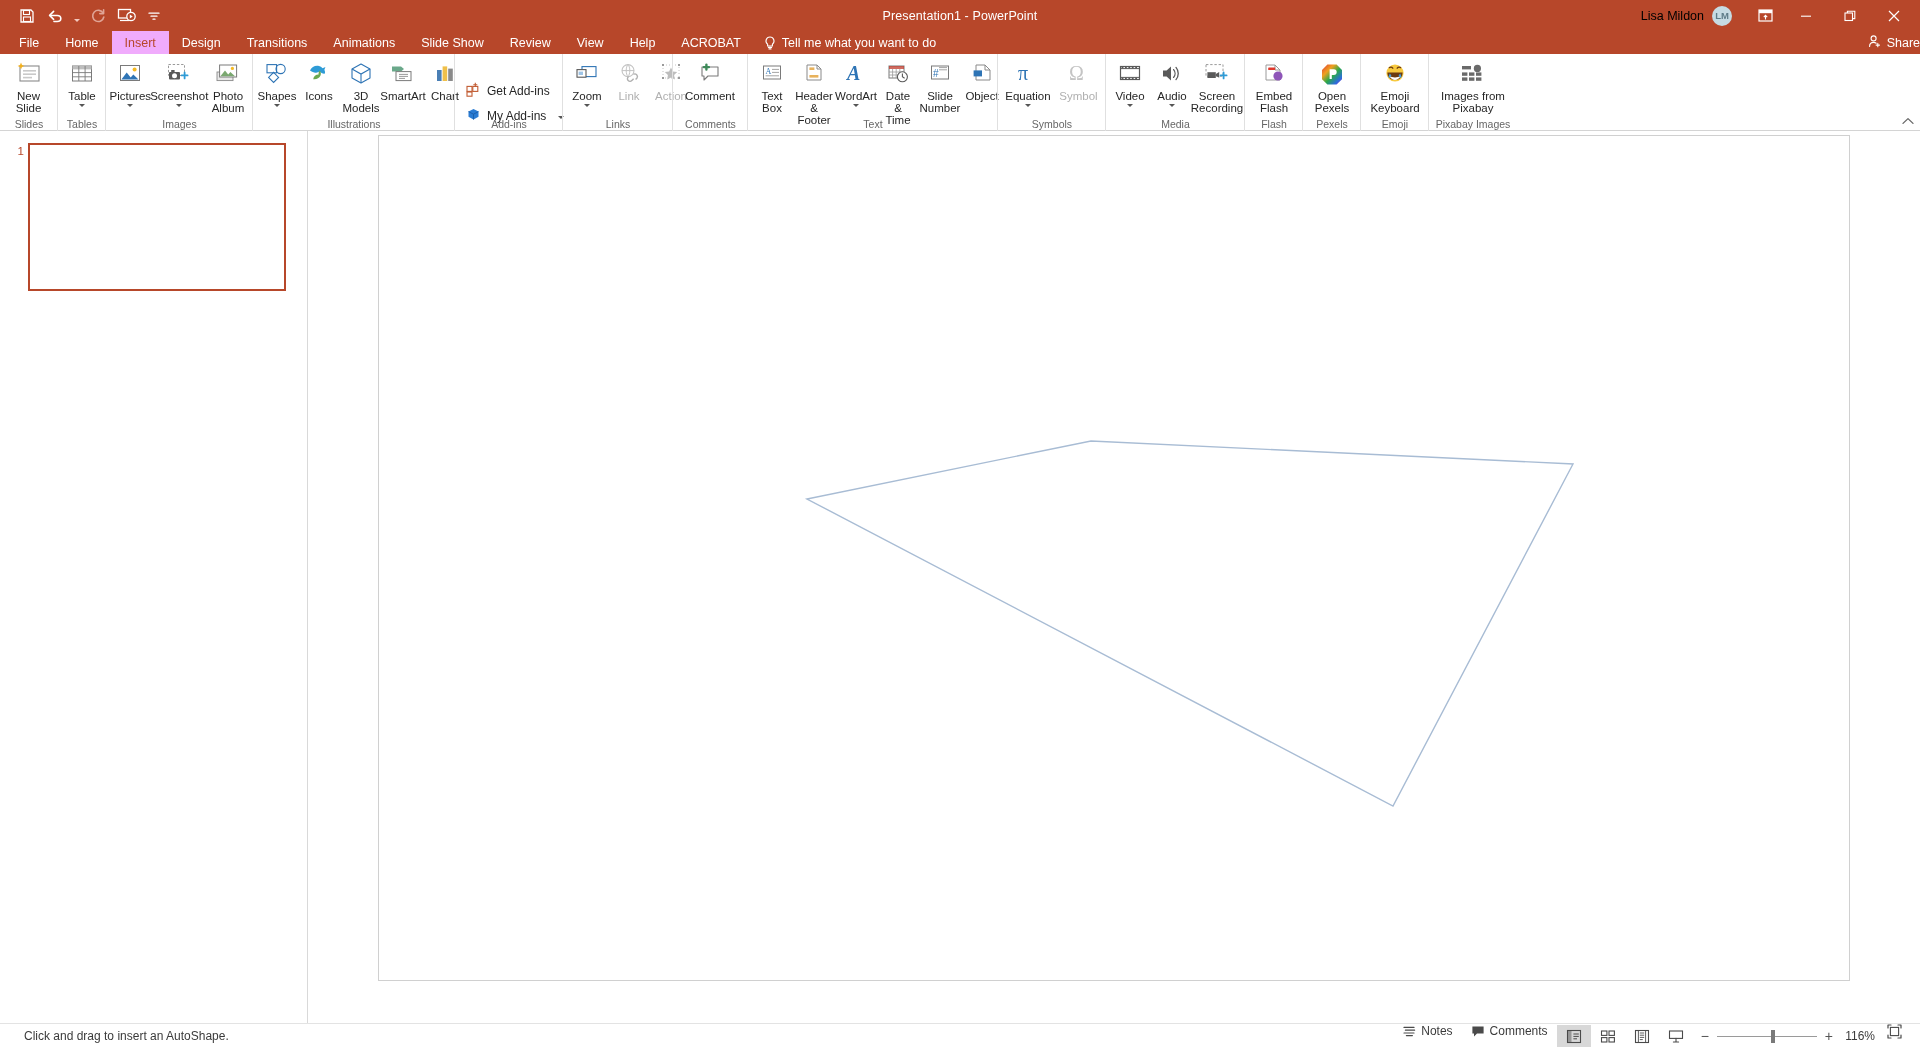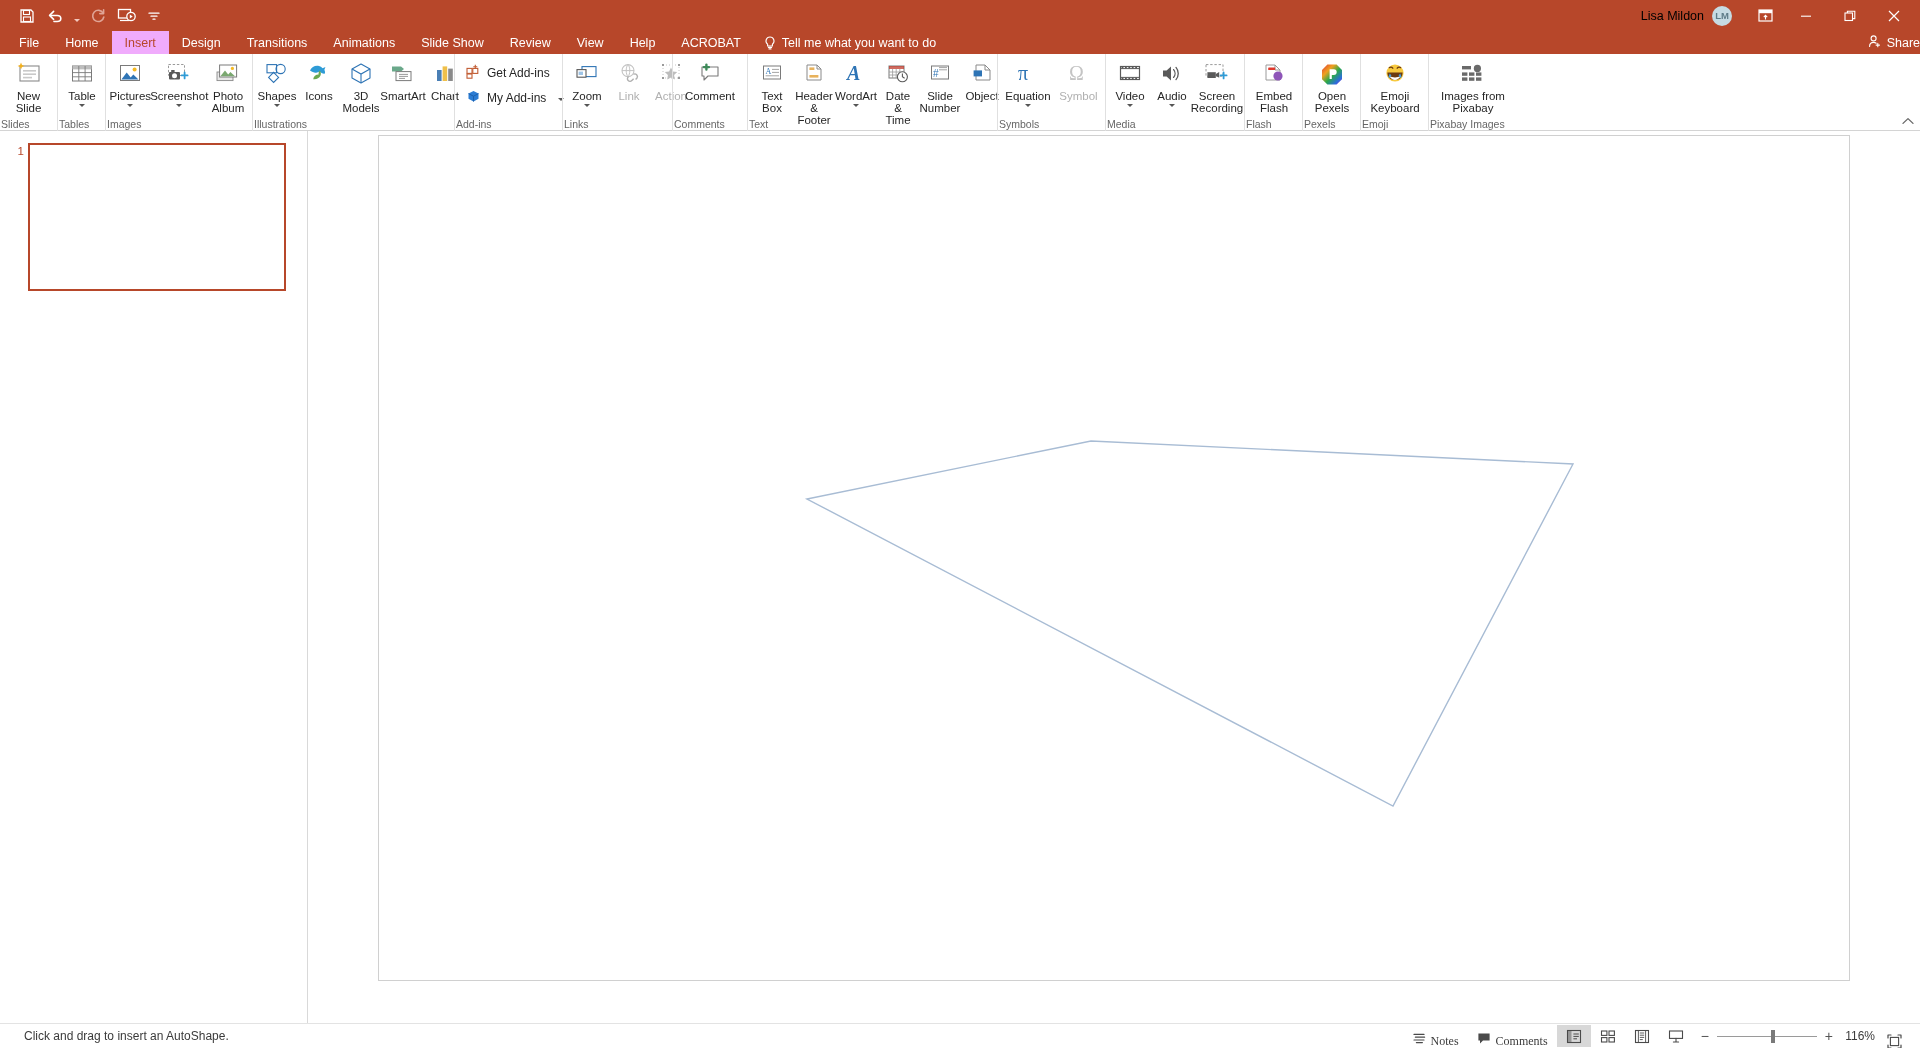--- a/index.html
+++ b/index.html
@@ -73,42 +73,42 @@
     height:77px;background:#fff;border-bottom:1px solid #d4d4d4;
     display:flex;align-items:flex-start;position:relative;
   }
   .rgroup{
     height:77px;position:relative;display:flex;flex-direction:column;
     padding:0 3px;
   }
   .rgroup + .rgroup{ border-left:1px solid #e0e0e0; }
   .grow{ display:flex; align-items:flex-start; height:62px; padding-top:3px;}
   .glabel{
-    position:absolute;bottom:1px;left:1px;right:0;text-align:left;
+    position:absolute;bottom:1px;left:1px;right:0;text-align:center;
     font-size:10.5px;color:#666;line-height:11px;
   }
   .bigbtn{
     width:auto;min-width:42px;padding:2px 5px 0;display:flex;flex-direction:column;
     align-items:center;justify-content:flex-start;cursor:default;
   }
   .bicon{height:30px;display:flex;align-items:center;justify-content:center;}
   .blabel{
     font-size:11.5px;color:#262626;text-align:center;line-height:12px;
     margin-top:1px;white-space:pre-line;
   }
   .blabel.disabled{color:#b0b0b0;}
   .bcaret{
     width:0;height:0;border-left:3px solid transparent;border-right:3px solid transparent;
     border-top:3px solid #555;margin-top:2px;
   }
   .smallrow{
     display:flex;align-items:center;gap:6px;font-size:12px;height:25px;padding:0 8px;
     white-space:nowrap;
   }
-  .addins-col{display:flex;flex-direction:column;justify-content:flex-start;padding-top:6px;}
+  .addins-col{display:flex;flex-direction:column;justify-content:flex-start;padding-top:24px;}
 
   .collapse-ribbon{
     position:absolute;right:6px;bottom:2px;color:#666;font-size:11px;
   }
 
   
   .workspace{
     height:calc(1048px - 31px - 23px - 77px - 25px);
     display:flex;background:#fff;
   }
@@ -135,21 +135,21 @@
   .shape-svg{position:absolute;left:0;top:0;}
 
   
   .statusbar{
     height:25px;background:#fff;border-top:1px solid #e3e3e3;
     display:flex;align-items:center;font-size:12px;color:#3b3b3b;
     padding-left:24px;
   }
   .status-left{white-space:nowrap;}
   .status-right{margin-left:auto;display:flex;align-items:center;gap:0px;padding-right:8px;}
-  .sb-item{display:flex;align-items:flex-end;gap:5px;padding:0 9px;height:25px;font-family:Liberation Serif, serif;}
+  .sb-item{display:flex;align-items:flex-start;gap:5px;padding:0 9px;height:25px;}
   .view-btn{width:34px;height:22px;display:flex;align-items:center;justify-content:center;}
   .view-btn.active{background:#d8d8d8;}
   .zoom-wrap{display:flex;align-items:center;gap:8px;padding:0 8px;}
   .zoom-track{
     width:100px;height:1px;background:#9a9a9a;position:relative;
   }
   .zoom-thumb{
     position:absolute;left:54px;top:-6px;width:4px;height:13px;background:#7a7a7a;
   }
   .zoom-pct{min-width:34px;text-align:right;font-size:12px;}
@@ -190,20 +190,21 @@
           <path d="M12.8 7.6l2.9 1.9-2.9 1.9z" fill="#fff"></path>
         </svg>
     </div>
     <div class="qat-btn" title="Customize Quick Access Toolbar">
       <svg width="14" height="14" viewBox="0 0 14 14">
           <path d="M2 4.2h10M4 7.2h6M6 10.2h2" stroke="#fff" stroke-width="1.3" stroke-linecap="round"></path>
         </svg>
     </div>
   </div>
 
+  <div class="title-center">Presentation1  -  PowerPoint</div>
 
   <div class="title-right">
     <span class="user-name">Lisa Mildon</span>
     <span class="avatar">LM</span>
     <div class="ribbon-opt">
       <svg width="15" height="15" viewBox="0 0 15 15">
           <rect x="1" y="2" width="13" height="11" fill="none" stroke="#fff" stroke-width="1.2"></rect>
           <rect x="1" y="2" width="13" height="3.2" fill="#fff"></rect>
           <path d="M7.5 11.5V7M5.8 9.2l1.7-1.9 1.7 1.9" stroke="#fff" stroke-width="1.1" fill="none"></path>
         </svg>

